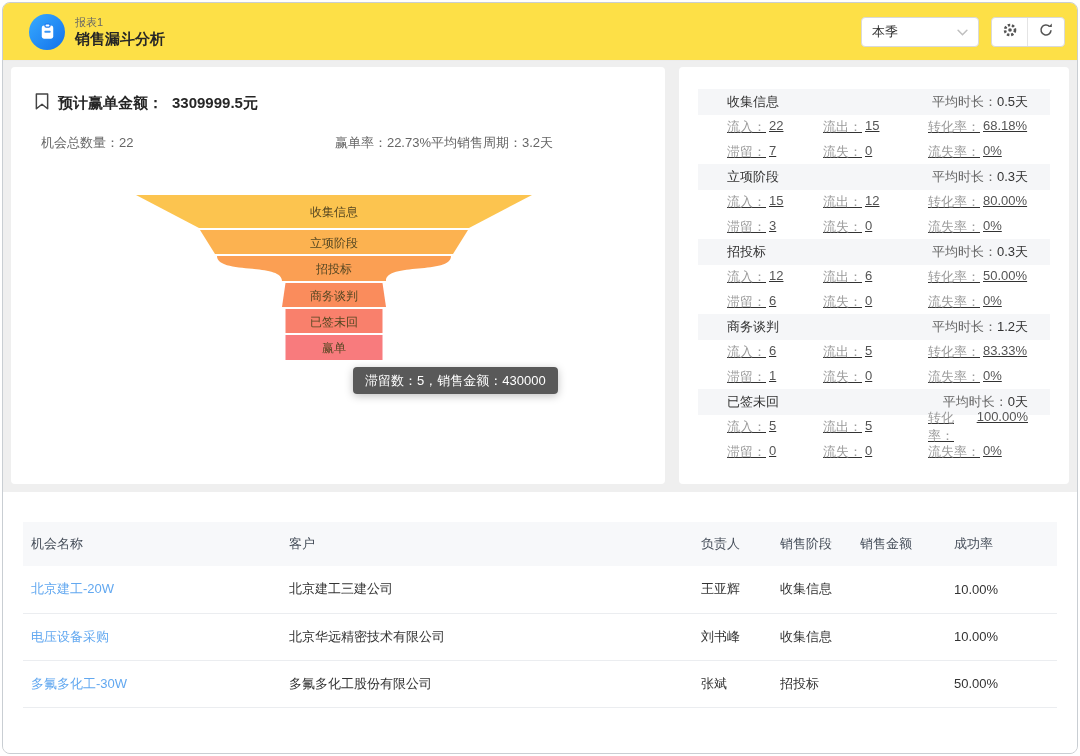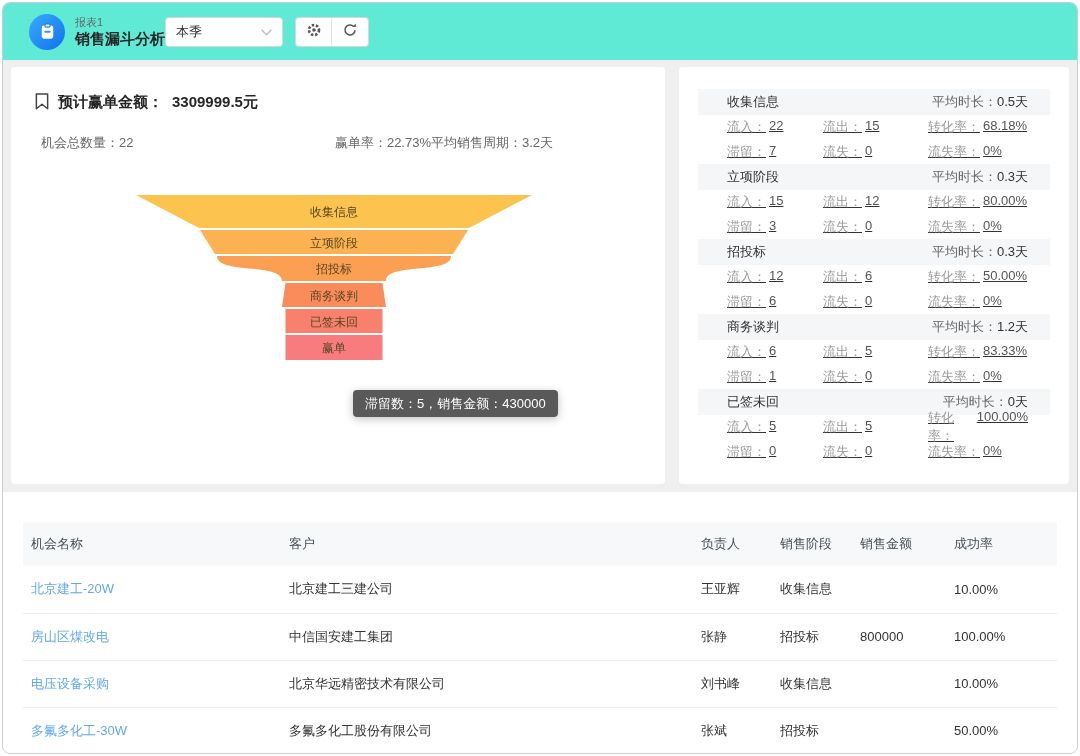--- a/index.html
+++ b/index.html
@@ -1,48 +1,48 @@
 <!DOCTYPE html>
 <html><head>
 <meta charset="utf-8">
 <style>
   * { margin:0; padding:0; box-sizing:border-box; }
   body { background:#fff; font-family:"Liberation Sans", sans-serif; }
   .frame { position:relative; width:1076px; height:752px; margin:2px auto; border:1px solid #c9ced3;
            border-radius:8px; background:#efefef; overflow:hidden; font-size:13px; color:#333; }
 
   
-  .app-header { height:58px; background:#5eead4; display:flex; align-items:center;
-                padding:0 12px 0 26px; border-bottom:1px solid #ececec; }
+  .app-header { height:58px; background:#fde047; display:flex; align-items:center;
+                justify-content:space-between; padding:0 12px 0 26px; border-bottom:1px solid #ececec; }
   .brand { display:flex; align-items:center; gap:10px; }
   .logo { width:36px; height:36px; border-radius:50%; background:linear-gradient(135deg,#38abff,#1271eb);
           display:flex; align-items:center; justify-content:center; flex:0 0 auto; }
   .report-label { font-size:11px; color:#666; line-height:14px; }
   .page-title { font-size:15px; font-weight:bold; color:#262626; line-height:19px; }
   .header-right { display:flex; align-items:center; gap:12px; }
   .select { width:118px; height:30px; border:1px solid #d9d9d9; border-radius:4px; background:#fff;
             display:flex; align-items:center; justify-content:space-between; padding:0 10px; cursor:pointer;gap:44px; }
   .btn-group { height:30px; border:1px solid #d9d9d9; border-radius:4px; background:#fff; display:flex; }
   .icon-btn { width:36px; display:flex; align-items:center; justify-content:center; cursor:pointer; }
   .icon-btn:first-child { border-right:1px solid #e4e4e4; }
 
   
   .content { display:flex; gap:14px; padding:6px 8px 0 8px; }
   .card { background:#fff; border-radius:4px; }
   .left-card { width:654px; height:417px; position:relative; }
   .right-card { flex:1; height:417px; padding:22px 19px 0; }
 
-  .summary-line { display:flex; align-items:flex-start; gap:9px; padding:26px 4px 0 24px;
+  .summary-line { display:flex; align-items:center; gap:9px; padding:26px 4px 0 24px;
                   font-size:15px; font-weight:bold; color:#262626; }
   .stats-line { display:flex; padding:21px 0 0 30px; font-size:13px; color:#666; }
   .stat-1 { width:187px; } .stat-2 { width:203px;text-align:right; }
 
   .funnel-box { position:absolute; left:112px; top:126px; width:440px; height:172px; }
   .funnel-box svg text { font-size:12px; }
-  .chart-tooltip { position:absolute; left:342px; top:323px; height:27px; background:rgba(66,66,66,.88);
+  .chart-tooltip { position:absolute; left:342px; top:300px; height:27px; background:rgba(66,66,66,.88);
                    color:#fff; border-radius:4px; display:flex; align-items:center; padding:0 12px;
                    font-size:13px; white-space:nowrap; box-shadow:0 2px 8px rgba(0,0,0,.25); }
 
   
   .sec-head { height:26px; background:#f5f6f8; display:flex; align-items:center;
               justify-content:space-between; padding:0 22px 0 29px; }
   .sec-title { color:#333; }
   .sec-duration .d-lb { color:#666; }
   .sec-duration .d-vl { color:#333; }
   .sec-row { display:flex; align-items:center; height:24.5px; padding:0 22px 0 29px;text-decoration:underline; }
@@ -359,28 +359,20 @@
       <tbody id="table-body">
           <tr>
             <td class="link">北京建工-20W</td>
             <td>北京建工三建公司</td>
             <td>王亚辉</td>
             <td>收集信息</td>
             <td></td>
             <td>10.00%</td>
           </tr>
           <tr>
-            <td class="link">房山区煤改电</td>
-            <td>中信国安建工集团</td>
-            <td>张静</td>
-            <td>招投标</td>
-            <td>800000</td>
-            <td>100.00%</td>
-          </tr>
-          <tr>
             <td class="link">电压设备采购</td>
             <td>北京华远精密技术有限公司</td>
             <td>刘书峰</td>
             <td>收集信息</td>
             <td></td>
             <td>10.00%</td>
           </tr>
           <tr>
             <td class="link">多氟多化工-30W</td>
             <td>多氟多化工股份有限公司</td>

